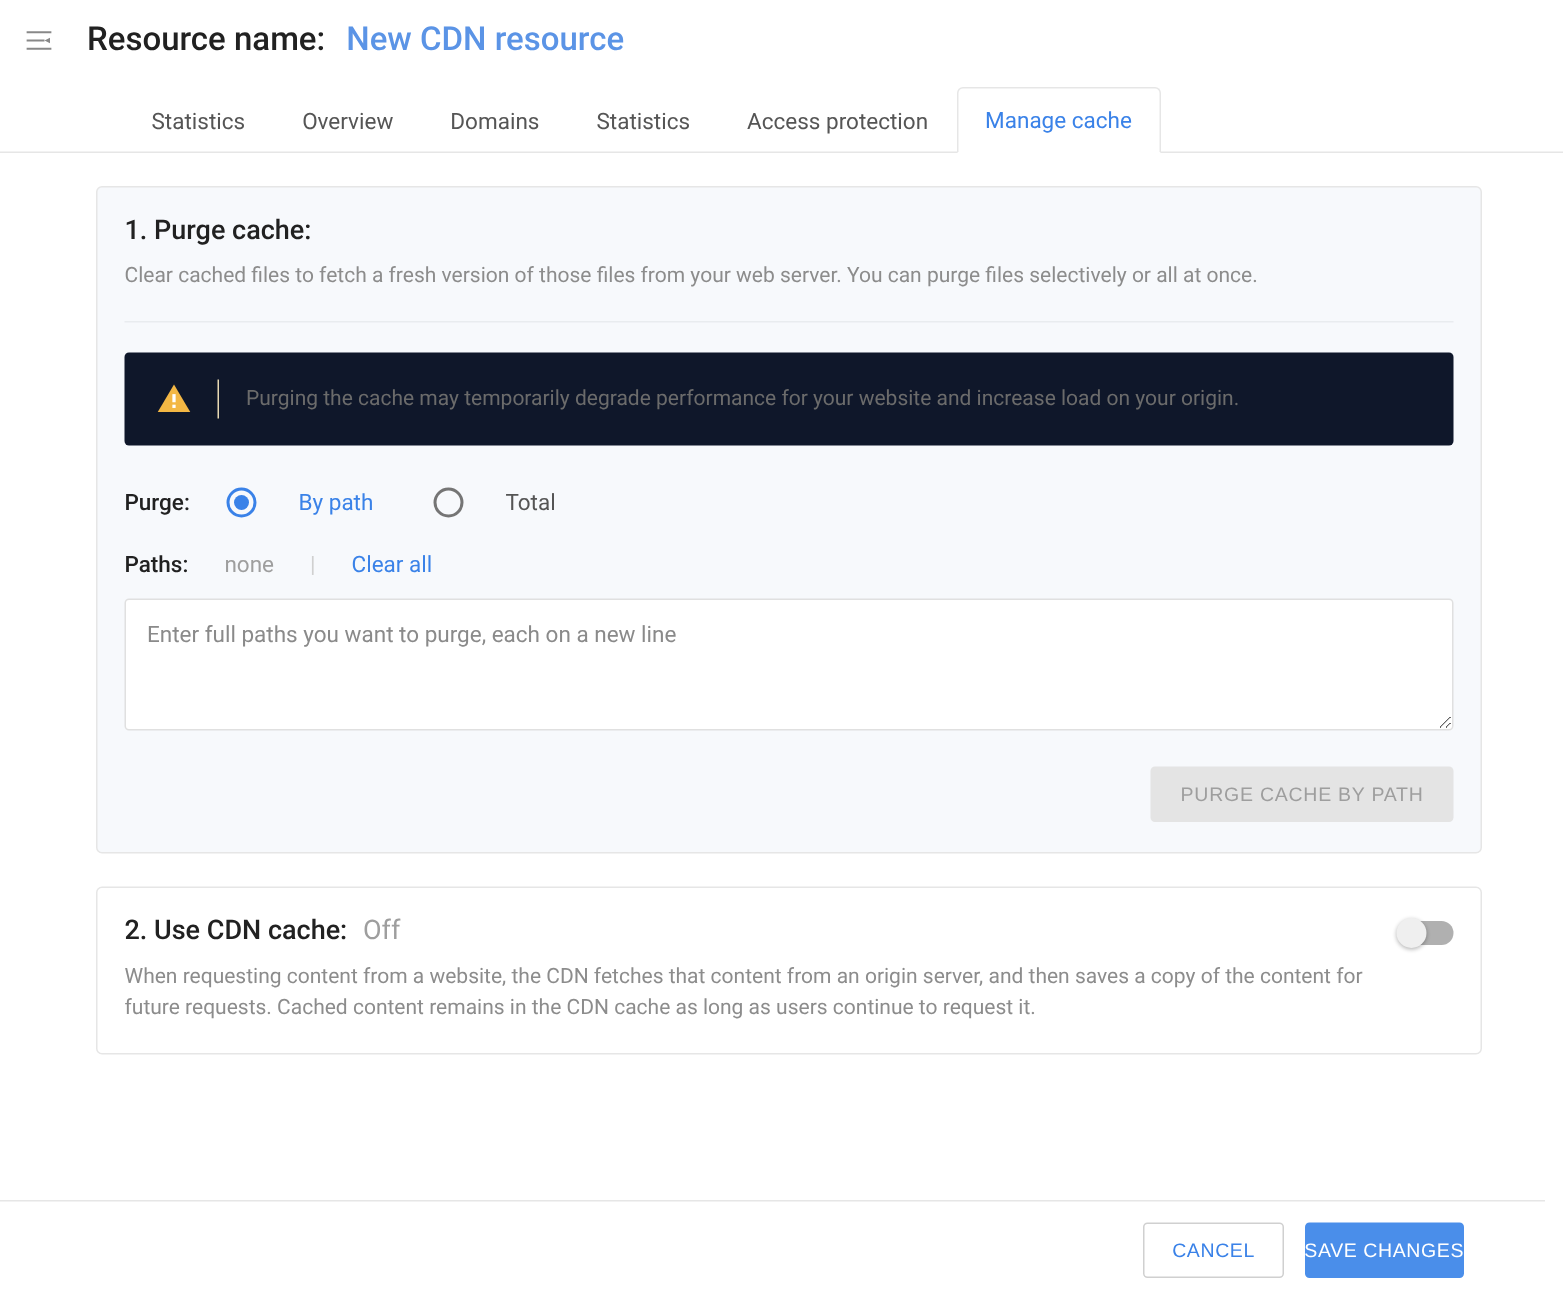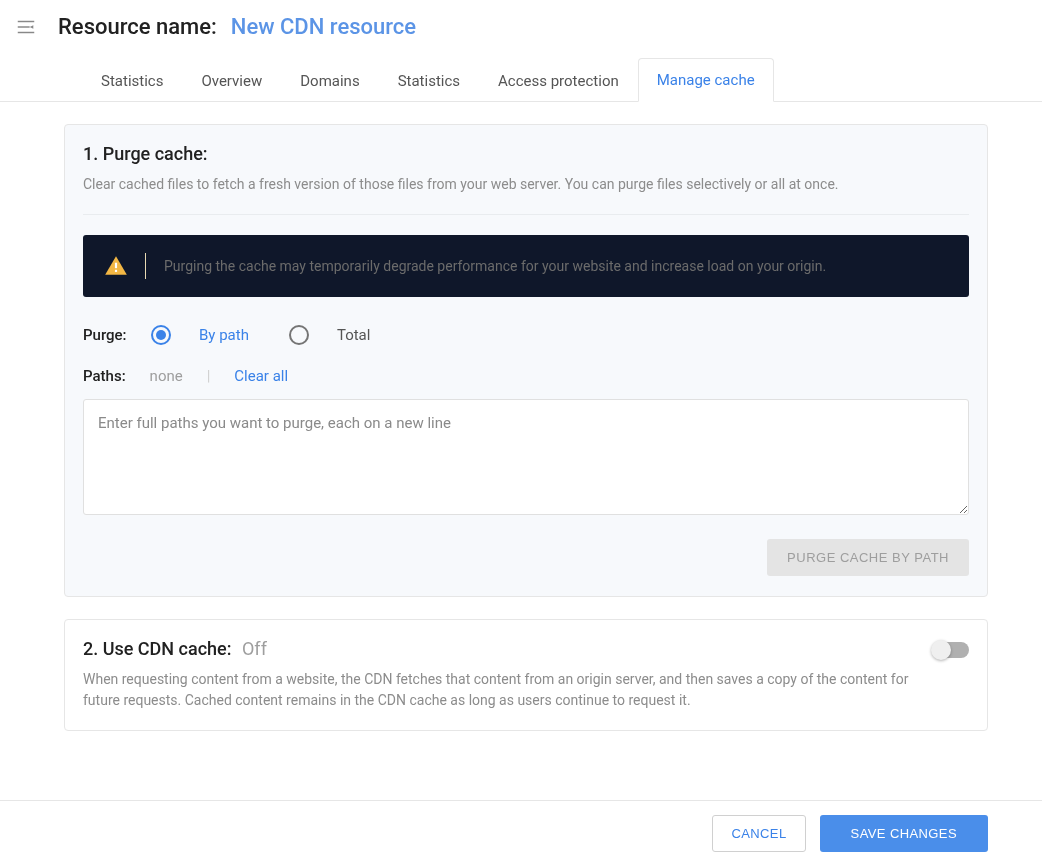--- a/index.html
+++ b/index.html
@@ -184,21 +184,21 @@
     }
     .paths-sep {
       color: #d0d0d0;
     }
     .clear-all-link {
       color: #3a82e8;
       cursor: pointer;
     }
     .paths-textarea {
       width: 100%;
-      height: 116px;
+      height: 88px;
       margin-top: 14px;
       padding: 14px;
       font-size: 15px;
       font-family: inherit;
       color: #333;
       border: 1px solid #e0e0e0;
       border-radius: 3px;
       background: #fff;
       resize: both;
     }
@@ -242,21 +242,21 @@
       border-radius: 50%;
       position: absolute;
       top: -2px;
       left: -2px;
       box-shadow: 0 1px 3px rgba(0,0,0,0.3);
     }
     .footer {
       position: absolute;
       bottom: 0;
       left: 0;
-      right: 0;
+      right: 12px;
       border-top: 1px solid #e6e6e6;
       background: #fff;
       padding: 14px 54px 14px 0;
       display: flex;
       justify-content: flex-end;
       gap: 14px;
     }
     .btn-cancel {
       background: #fff;
       border: 1px solid #d0d0d0;
@@ -265,21 +265,21 @@
       font-size: 13px;
       font-weight: 500;
       letter-spacing: 0.4px;
       border-radius: 3px;
       cursor: pointer;
     }
     .btn-save {
       background: #4a8eea;
       border: none;
       color: #fff;
-      padding: 10px 31px;
+      padding: 10px 0;
       font-size: 13px;
       font-weight: 500;
       letter-spacing: 0.4px;
       border-radius: 3px;
       cursor: pointer;
     }
   </style>
 </head>
 <body>
 

